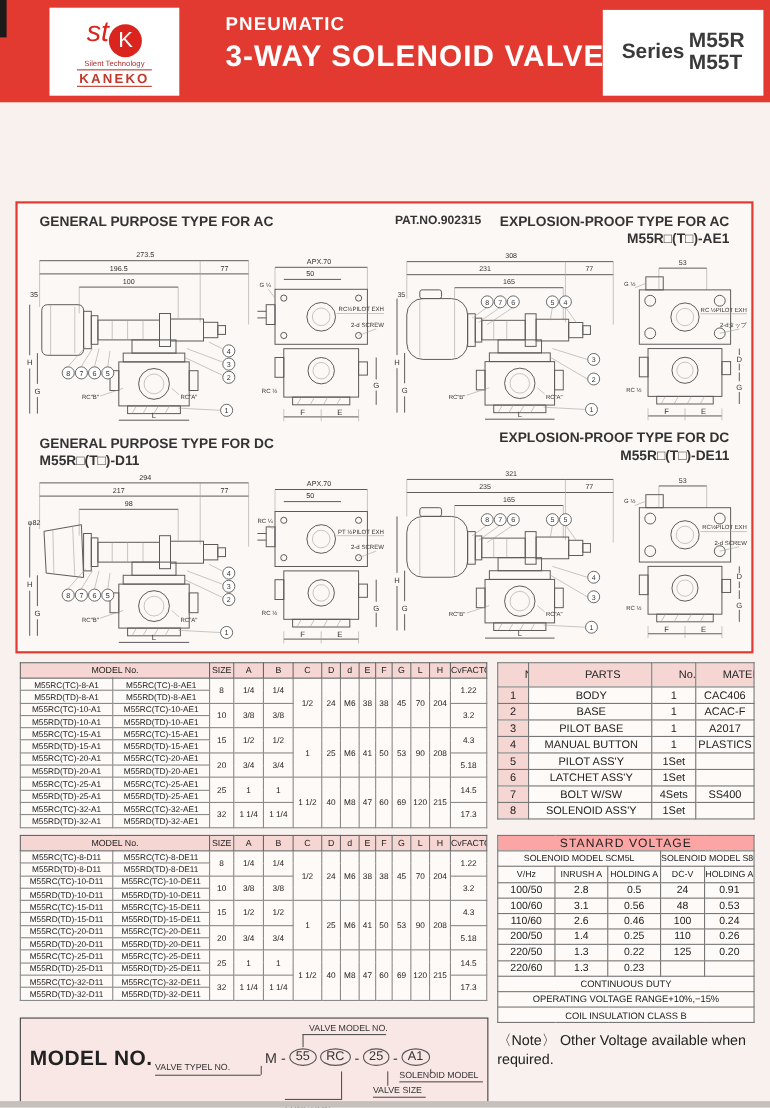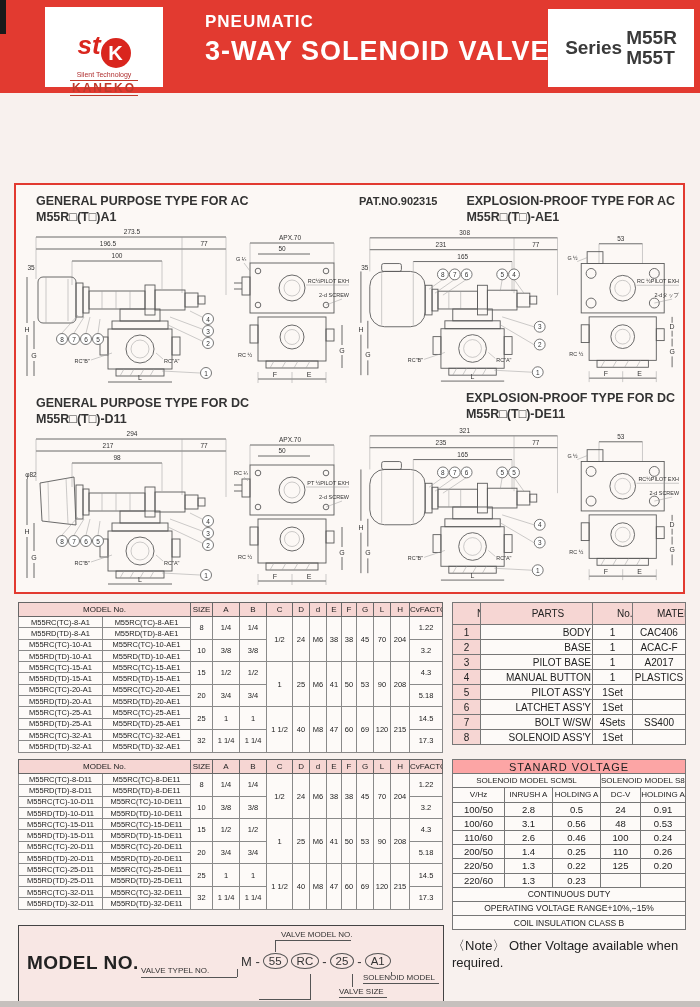--- a/index.html
+++ b/index.html
@@ -3,36 +3,36 @@
 <meta charset="utf-8">
 <style>
   html,body{margin:0;padding:0;}
   body{font-family:"Liberation Sans",sans-serif;background:#e8e4e1;}
   .page{position:relative;width:700px;height:1007px;background:#f8f1ee;overflow:hidden;}
 
   
   .banner{position:absolute;left:0;top:0;width:700px;height:93px;background:#e23a30;}
   .corner-artifact{position:absolute;left:0;top:0;width:6px;height:34px;background:#1a1a1a;}
   .logo-box{position:absolute;left:45px;top:7px;width:118px;height:80px;background:#fff;text-align:center;}
-  .logo-mark{margin-top:25px;font-weight:bold;color:#d9251d;font-size:26px;line-height:26px;font-style:italic;}
+  .logo-mark{margin-top:8px;font-weight:normal;color:#d9251d;font-size:26px;line-height:26px;font-style:italic;}
   .logo-k{display:inline-block;width:30px;height:30px;border-radius:50%;background:#d9251d;color:#fff;font-style:normal;font-size:20px;line-height:30px;vertical-align:-6px;}
   .logo-sub1{font-size:7px;color:#b03030;margin-top:3px;}
   .logo-sub2{font-size:12px;color:#c0392b;font-weight:bold;letter-spacing:2px;border-top:1px solid #c0392b;border-bottom:1px solid #c0392b;display:inline-block;padding:0 2px;}
   .banner-line1{position:absolute;left:205px;top:12px;color:#fff;font-size:17px;font-weight:bold;letter-spacing:1px;}
   .banner-line2{position:absolute;left:205px;top:36px;color:#fff;font-size:27px;font-weight:bold;letter-spacing:1px;}
   .series-box{position:absolute;left:548px;top:9px;width:146px;height:78px;background:#fff;display:flex;align-items:center;justify-content:center;gap:4px;}
   .series-word{font-size:19px;color:#3a3a3a;font-weight:bold;}
   .series-models{display:flex;flex-direction:column;line-height:20px;font-size:19px;font-weight:bold;color:#3a3a3a;}
   .page-title{position:absolute;left:0;top:110px;width:683px;text-align:right;font-size:19px;font-weight:bold;color:#2e2e2e;letter-spacing:0.5px;}
 
   
   .draw-panel{position:absolute;left:14px;top:183px;width:667px;height:407px;background:#fcf8f5;border:2.5px solid #e23a30;}
   .pat-no{position:absolute;left:295px;top:10px;font-size:11px;font-weight:bold;color:#333;padding-left:48px;}
   .quad-title{position:absolute;font-size:12.5px;font-weight:bold;color:#333;line-height:16px;}
-  .qt-tr,.qt-br{right:8px;text-align:left;}
+  .qt-tr,.qt-br{right:20px;text-align:right;}
   .qt-tl,.qt-bl{left:20px;}
   .quad-svg{position:absolute;}
   .ln{stroke:#5a5a5a;stroke-width:0.9;fill:none;}
   .ext{stroke:#9a9a9a;stroke-width:0.5;fill:none;}
   .dt{font-family:"Liberation Sans",sans-serif;font-size:6.5px;fill:#333;text-anchor:middle;}
   .pt{font-family:"Liberation Sans",sans-serif;font-size:5.5px;fill:#333;}
   .pte{font-family:"Liberation Sans",sans-serif;font-size:5.5px;fill:#333;text-anchor:end;}
   .lt{font-family:"Liberation Sans",sans-serif;font-size:7px;fill:#333;text-anchor:middle;}
   .bt{font-family:"Liberation Sans",sans-serif;font-size:6.5px;fill:#333;text-anchor:middle;}
   .balloon{fill:#fff;stroke:#555;stroke-width:0.8;}
@@ -44,21 +44,21 @@
   .dim-table td{border:0.8px solid #8a8a8a;text-align:center;height:10.3px;padding:0;}
   .dim-table thead td{background:#f6d6d3;border:1px solid #666;height:13px;font-size:8px;}
   .dim-table tbody tr:nth-child(odd) td{border-top:1.5px solid #444;}
   .t-ac{top:602px;}
   .t-dc{top:759px;}
 
   .parts-table{position:absolute;left:452px;top:602px;width:233px;border:1.6px solid #444;font-size:10px;color:#222;}
   .parts-table td{border:1px solid #777;text-align:center;height:14px;padding:0 1px;}
   .parts-table thead td{background:#f6d6d3;font-size:10px;height:21px;padding-left:24px;}
   .parts-table td.hd{background:#f6d6d3;}
-  .parts-table td.left{text-align:right;padding-left:3px;}
+  .parts-table td.left{text-align:center;padding-left:3px;}
   .small-hd{font-size:7.5px;line-height:8px;}
 
   .volt-table{position:absolute;left:452px;top:759px;width:233px;border:1.6px solid #444;font-size:9.5px;color:#222;}
   .volt-table td{border:1px solid #777;text-align:center;height:13.2px;padding:0;}
   .volt-table td.hd{background:#fca5a5;font-size:11px;letter-spacing:1px;}
   .volt-table td.gh{font-size:8px;}
   .volt-table td.ch{font-size:8px;}
   .volt-table tfoot td{font-size:8.5px;}
 
   
@@ -95,21 +95,20 @@
     </div>
   </div>
   <div class="corner-artifact"></div>
 
 
   <div class="draw-panel">
     <div class="pat-no">PAT.NO.902315</div>
 
     <div class="quad-title qt-tl" style="top:8px;">
       <div>GENERAL PURPOSE TYPE FOR AC</div>
-      <div>M55R□(T□)A1</div>
     </div>
     <div class="quad-title qt-tr" style="top:8px;">
       <div>EXPLOSION-PROOF  TYPE FOR AC</div>
       <div>M55R□(T□)-AE1</div>
     </div>
     <div class="quad-title qt-bl" style="top:210px;">
       <div>GENERAL PURPOSE TYPE FOR DC</div>
       <div>M55R□(T□)-D11</div>
     </div>
     <div class="quad-title qt-br" style="top:205px;">

